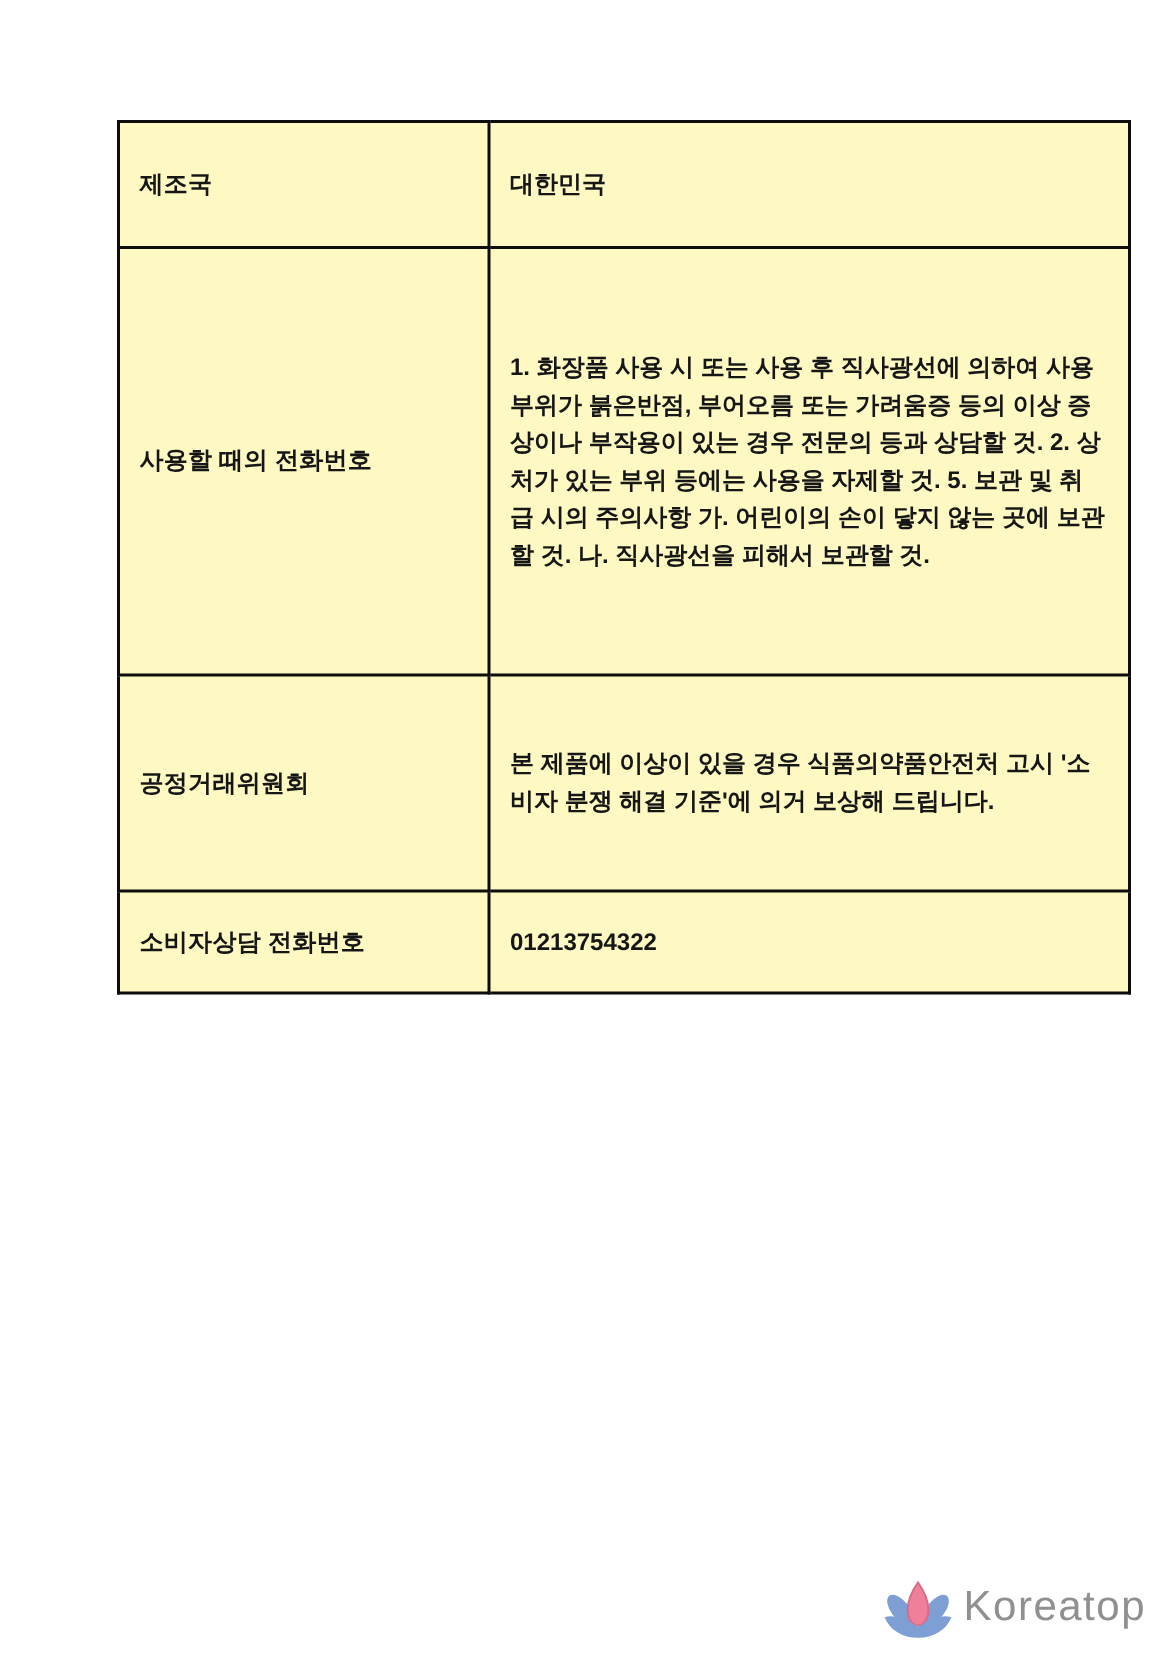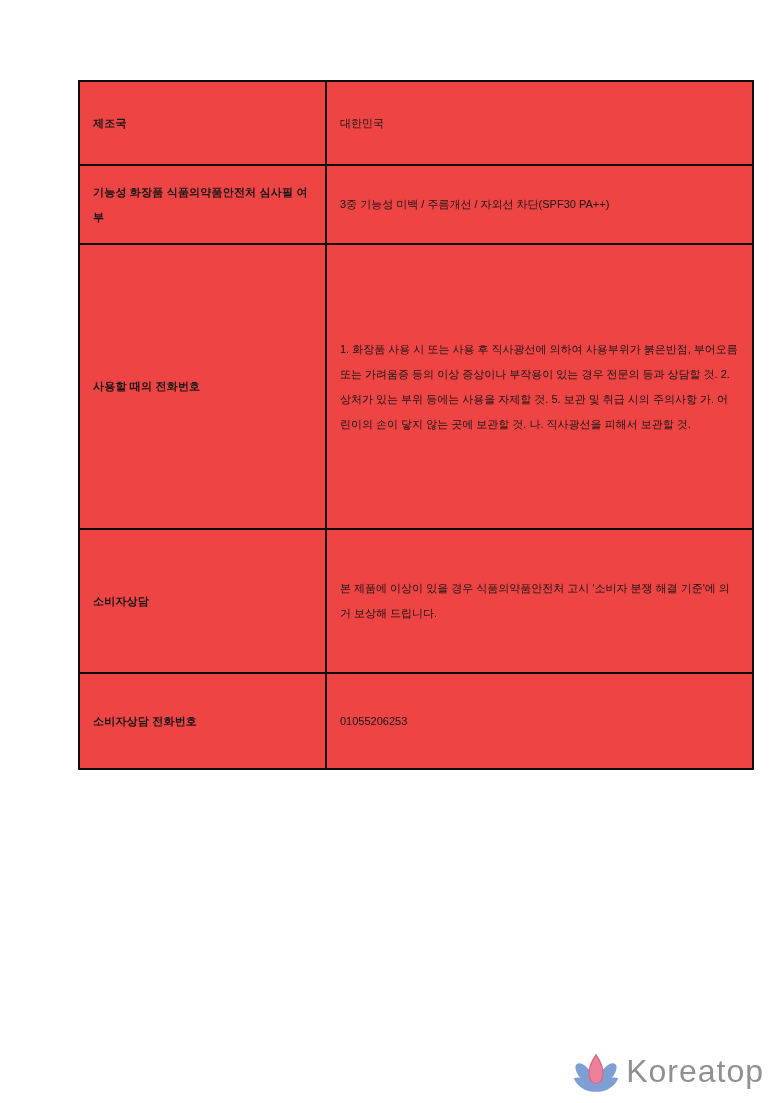--- a/index.html
+++ b/index.html
@@ -19,50 +19,50 @@
     top: 80px;
     width: 674px;
     border-collapse: collapse;
     table-layout: fixed;
   }
   .info-table col.c-label { width: 247px; }
   .info-table col.c-value { width: 427px; }
   .info-table td {
     border: 2px solid #0d0d0d;
     vertical-align: middle;
-    font-size: 11px;
+    font-size: 16px;
     line-height: 25px;
     color: #161616;
-    background: #ef4444;
+    background: #fef9c3;
   }
   td.label-cell {
     font-weight: bold;
     padding: 8px 8px 8px 13px;
     letter-spacing: 0.2px;
   }
   td.value-cell {
-    font-weight: normal;
+    font-weight: bold;
     padding: 8px 14px 8px 13px;
   }
   tr.r1 { height: 84px; }
   tr.r2 { height: 79px; }
   tr.r3 { height: 285px; }
   tr.r4 { height: 144px; }
-  tr.r5 { height: 96px; }
+  tr.r5 { height: 68px; }
   .brand-footer {
     position: absolute;
     top: 1052px;
     right: 16px;
     display: flex;
     align-items: center;
     gap: 6px;
   }
   .lotus { width: 48px; height: 42px; display: block; }
   .brand-text {
-    font-size: 32px;
+    font-size: 28px;
     font-weight: 400;
     color: #909090;
     letter-spacing: 1px;
     line-height: 1;
     padding-bottom: 4px;
   }
 </style>
 </head>
 <body>
 
@@ -71,35 +71,31 @@
   <table class="info-table">
     <colgroup>
       <col class="c-label">
       <col class="c-value">
     </colgroup>
     <tbody>
       <tr class="r1">
         <td class="label-cell">제조국</td>
         <td class="value-cell">대한민국</td>
       </tr>
-      <tr class="r2">
-        <td class="label-cell">기능성 화장품 식품의약품안전처 심사필 여부</td>
-        <td class="value-cell">3중 기능성 미백 / 주름개선 / 자외선 차단(SPF30 PA++)</td>
-      </tr>
       <tr class="r3">
         <td class="label-cell">사용할 때의 전화번호</td>
         <td class="value-cell">1. 화장품 사용 시 또는 사용 후 직사광선에 의하여 사용부위가 붉은반점, 부어오름 또는 가려움증 등의 이상 증상이나 부작용이 있는 경우 전문의 등과 상담할 것. 2. 상처가 있는 부위 등에는 사용을 자제할 것. 5. 보관 및 취급 시의 주의사항 가. 어린이의 손이 닿지 않는 곳에 보관할 것. 나. 직사광선을 피해서 보관할 것.</td>
       </tr>
       <tr class="r4">
-        <td class="label-cell">소비자상담</td>
+        <td class="label-cell">공정거래위원회</td>
         <td class="value-cell">본 제품에 이상이 있을 경우 식품의약품안전처 고시 '소비자 분쟁 해결 기준'에 의거 보상해 드립니다.</td>
       </tr>
       <tr class="r5">
         <td class="label-cell">소비자상담 전화번호</td>
-        <td class="value-cell">01055206253</td>
+        <td class="value-cell">01213754322</td>
       </tr>
     </tbody>
   </table>
 
   <div class="brand-footer">
     <svg class="lotus" viewBox="0 0 56 48" xmlns="http://www.w3.org/2000/svg">
 
       <ellipse cx="14" cy="24" rx="7" ry="13.5" transform="rotate(-38 14 24)" fill="#7d9fd4"></ellipse>
 
       <ellipse cx="42" cy="24" rx="7" ry="13.5" transform="rotate(38 42 24)" fill="#7d9fd4"></ellipse>

